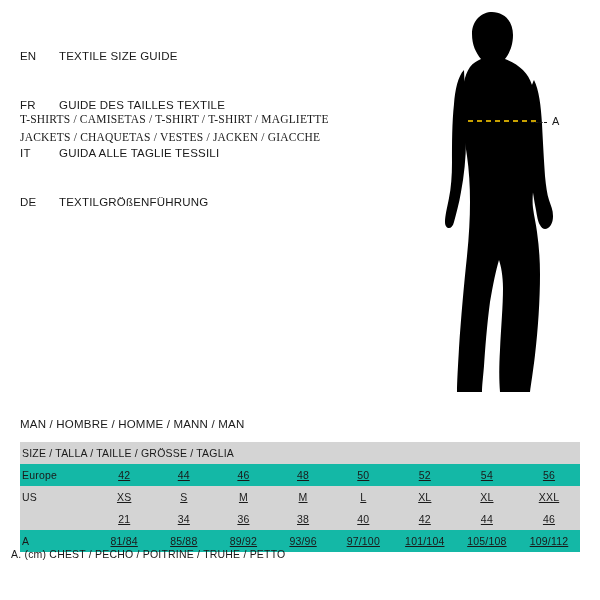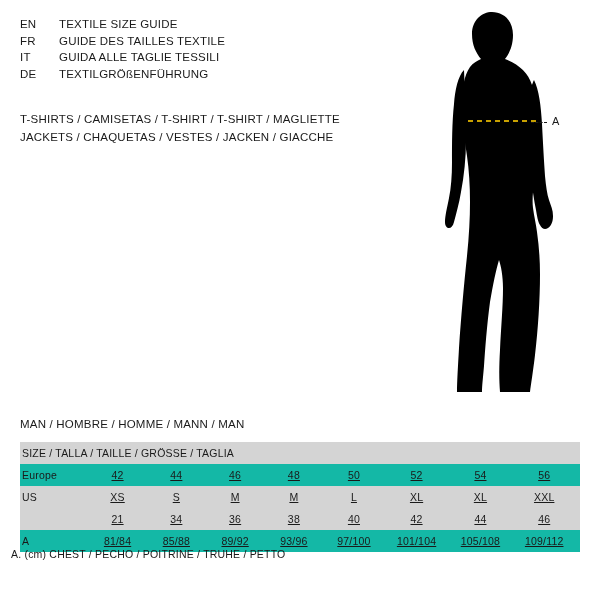--- a/index.html
+++ b/index.html
@@ -29,20 +29,21 @@
     top: 16px;
     width: 370px;
   }
   .lang-row {
     display: flex;
     align-items: flex-end;
     font-size: 11.5px;
     line-height: 16.6px;
     letter-spacing: 0.2px;
     color: #1a1a1a;
+    margin-top: 32px;
   }
   .lang-code {
     width: 39px;
     flex: 0 0 39px;
   }
   .lang-text {
     flex: 1;
   }
 
   
@@ -50,20 +51,21 @@
     position: absolute;
     left: 20px;
     top: 110px;
     width: 380px;
   }
   .cat-line {
     font-size: 11.5px;
     line-height: 18px;
     letter-spacing: 0.2px;
     color: #1a1a1a;
+    font-family: Liberation Serif, serif;
   }
 
   
   .figure-wrap {
     position: absolute;
     left: 400px;
     top: 10px;
     width: 200px;
     height: 390px;
   }
@@ -100,21 +102,21 @@
   .size-table {
     position: absolute;
     left: 20px;
     top: 442px;
     width: 560px;
     border-collapse: collapse;
     font-size: 10.5px;
     color: #1a1a1a;
   }
   .size-table td {
-    padding: 3px 8px 3px 0;
+    padding: 3px 0 3px 0;
     letter-spacing: 0.2px;
     height: 16px;
     vertical-align: middle;
   }
   .size-table tr.shaded td {
     background: #d4d4d4;
   }
   .size-table tr.plain td {
     background: #14b8a6;
   }

